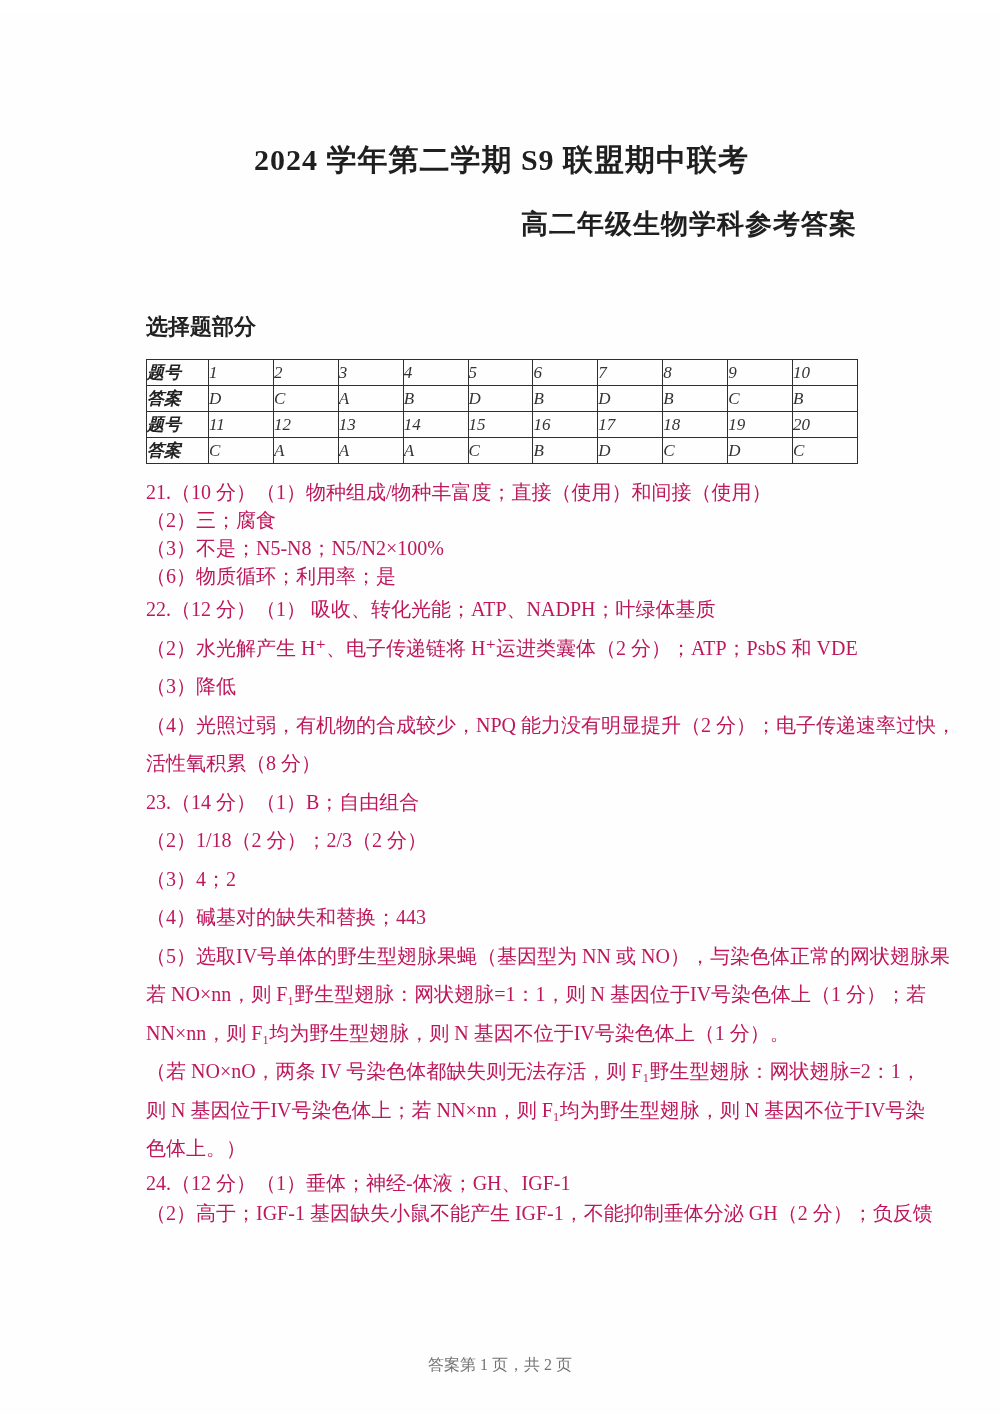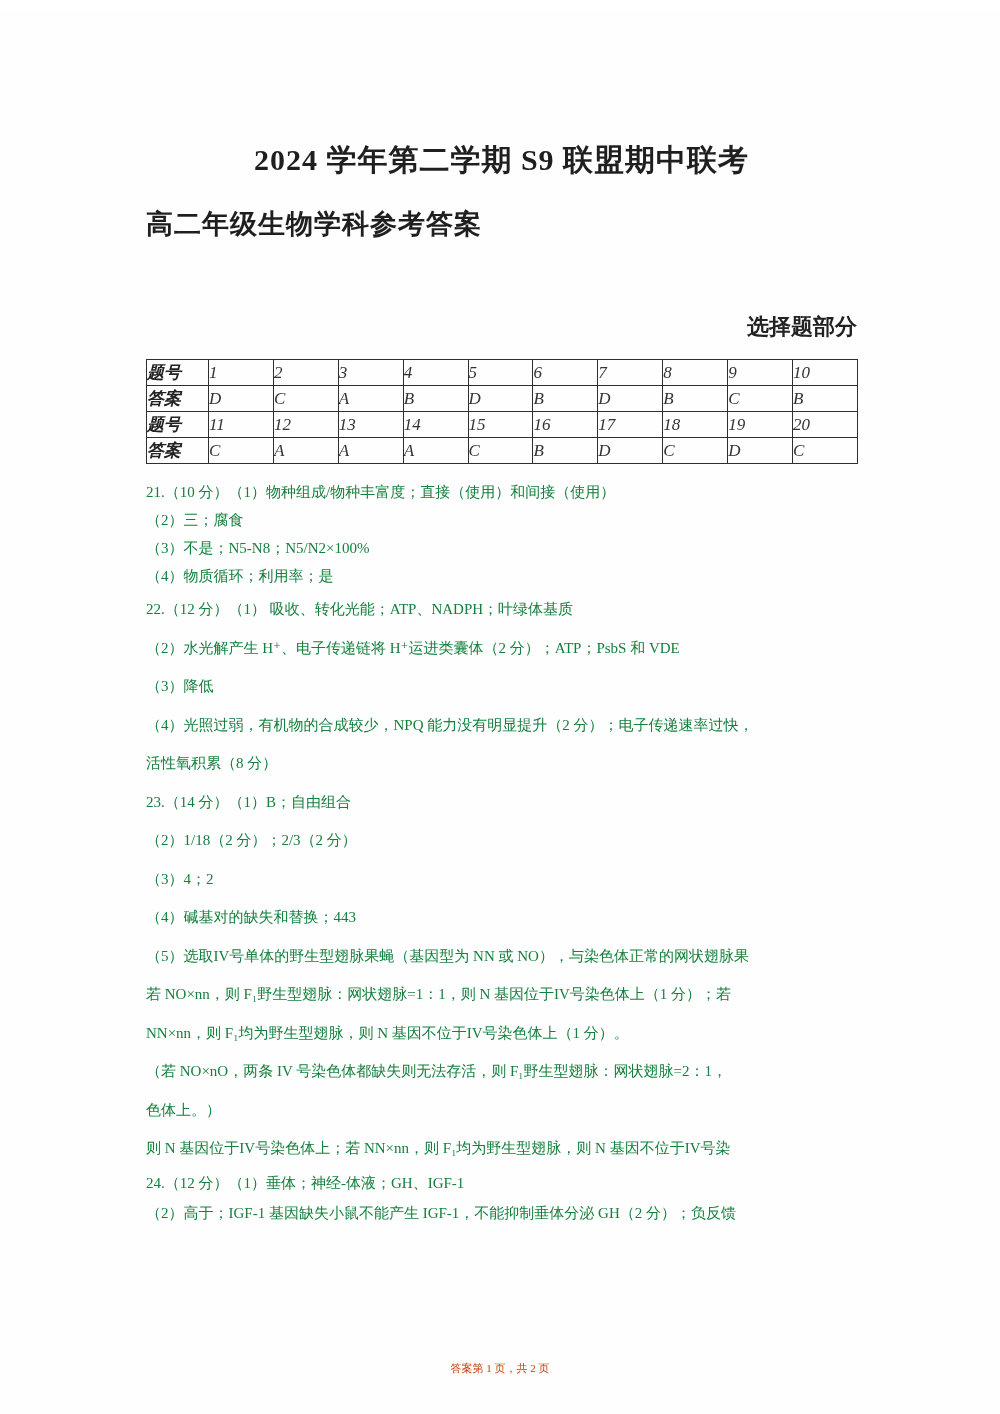--- a/index.html
+++ b/index.html
@@ -22,29 +22,29 @@
   }
   .doc-title {
     text-align: center;
     font-size: 30px;
     font-weight: bold;
     color: #1f1f1f;
     letter-spacing: 1px;
     margin: 0;
   }
   .doc-subtitle {
-    text-align: left;
+    text-align: right;
     font-size: 27px;
     font-weight: bold;
     color: #1f1f1f;
     letter-spacing: 1px;
     margin: 25px 0 0 0;
   }
   .section-heading {
-    text-align: right;
+    text-align: left;
     font-size: 22px;
     font-weight: bold;
     color: #222;
     margin: 0;
   }
   .choice-heading { margin-top: 70px; }
   .nonchoice-heading { margin-top: 12px; }
 
   table.answer-table {
     margin-top: 17px;
@@ -67,37 +67,37 @@
     font-weight: bold;
     font-size: 17px;
     color: #222;
   }
   table.answer-table col.label-col { width: 62px; }
   table.answer-table col.num-col  { width: 64.9px; }
 
   .answers { margin-top: 14px; }
   .answers p {
     margin: 0;
-    font-size: 15px;
-    color: #15803d;
+    font-size: 20px;
+    color: #be185d;
     white-space: nowrap;
   }
   .q21 p { line-height: 28px; }
   .q22 p { line-height: 38.5px; }
   .q23 p { line-height: 38.5px; }
   .q24 p { line-height: 30px; }
 
   .page-footer {
     position: absolute;
     left: 0;
     right: 0;
     bottom: 40px;
     text-align: center;
-    font-size: 11px;
-    color: #c2410c;
+    font-size: 16px;
+    color: #737373;
   }
 </style>
 </head>
 <body>
 
 <div class="page">
   <div class="content">
 
     <h1 class="doc-title">2024 学年第二学期 S9 联盟期中联考</h1>
     <h2 class="doc-subtitle">高二年级生物学科参考答案</h2>
@@ -174,42 +174,42 @@
       </tbody>
     </table>
 
 
     <div class="answers">
 
       <div class="q21">
         <p>21.（10 分）（1）物种组成/物种丰富度；直接（使用）和间接（使用）</p>
         <p>（2）三；腐食</p>
         <p>（3）不是；N5-N8；N5/N2×100%</p>
-        <p>（4）物质循环；利用率；是</p>
+        <p>（6）物质循环；利用率；是</p>
       </div>
 
       <div class="q22">
         <p>22.（12 分）（1）  吸收、转化光能；ATP、NADPH；叶绿体基质</p>
         <p>（2）水光解产生 H⁺、电子传递链将 H⁺运进类囊体（2 分）；ATP；PsbS 和 VDE</p>
         <p>（3）降低</p>
         <p>（4）光照过弱，有机物的合成较少，NPQ 能力没有明显提升（2 分）；电子传递速率过快，</p>
         <p>活性氧积累（8 分）</p>
       </div>
 
       <div class="q23">
         <p>23.（14 分）（1）B；自由组合</p>
         <p>（2）1/18（2 分）；2/3（2 分）</p>
         <p>（3）4；2</p>
         <p>（4）碱基对的缺失和替换；443</p>
         <p>（5）选取IV号单体的野生型翅脉果蝇（基因型为 NN 或 NO），与染色体正常的网状翅脉果</p>
         <p>若 NO×nn，则 F₁野生型翅脉：网状翅脉=1：1，则 N 基因位于IV号染色体上（1 分）；若</p>
         <p>NN×nn，则 F₁均为野生型翅脉，则 N 基因不位于IV号染色体上（1 分）。</p>
         <p>（若 NO×nO，两条 IV 号染色体都缺失则无法存活，则 F₁野生型翅脉：网状翅脉=2：1，</p>
+        <p>则 N 基因位于IV号染色体上；若 NN×nn，则 F₁均为野生型翅脉，则 N 基因不位于IV号染</p>
         <p>色体上。）</p>
-        <p>则 N 基因位于IV号染色体上；若 NN×nn，则 F₁均为野生型翅脉，则 N 基因不位于IV号染</p>
       </div>
 
       <div class="q24">
         <p>24.（12 分）（1）垂体；神经-体液；GH、IGF-1</p>
         <p>（2）高于；IGF-1 基因缺失小鼠不能产生 IGF-1，不能抑制垂体分泌 GH（2 分）；负反馈</p>
       </div>
 
     </div>
   </div>
 

